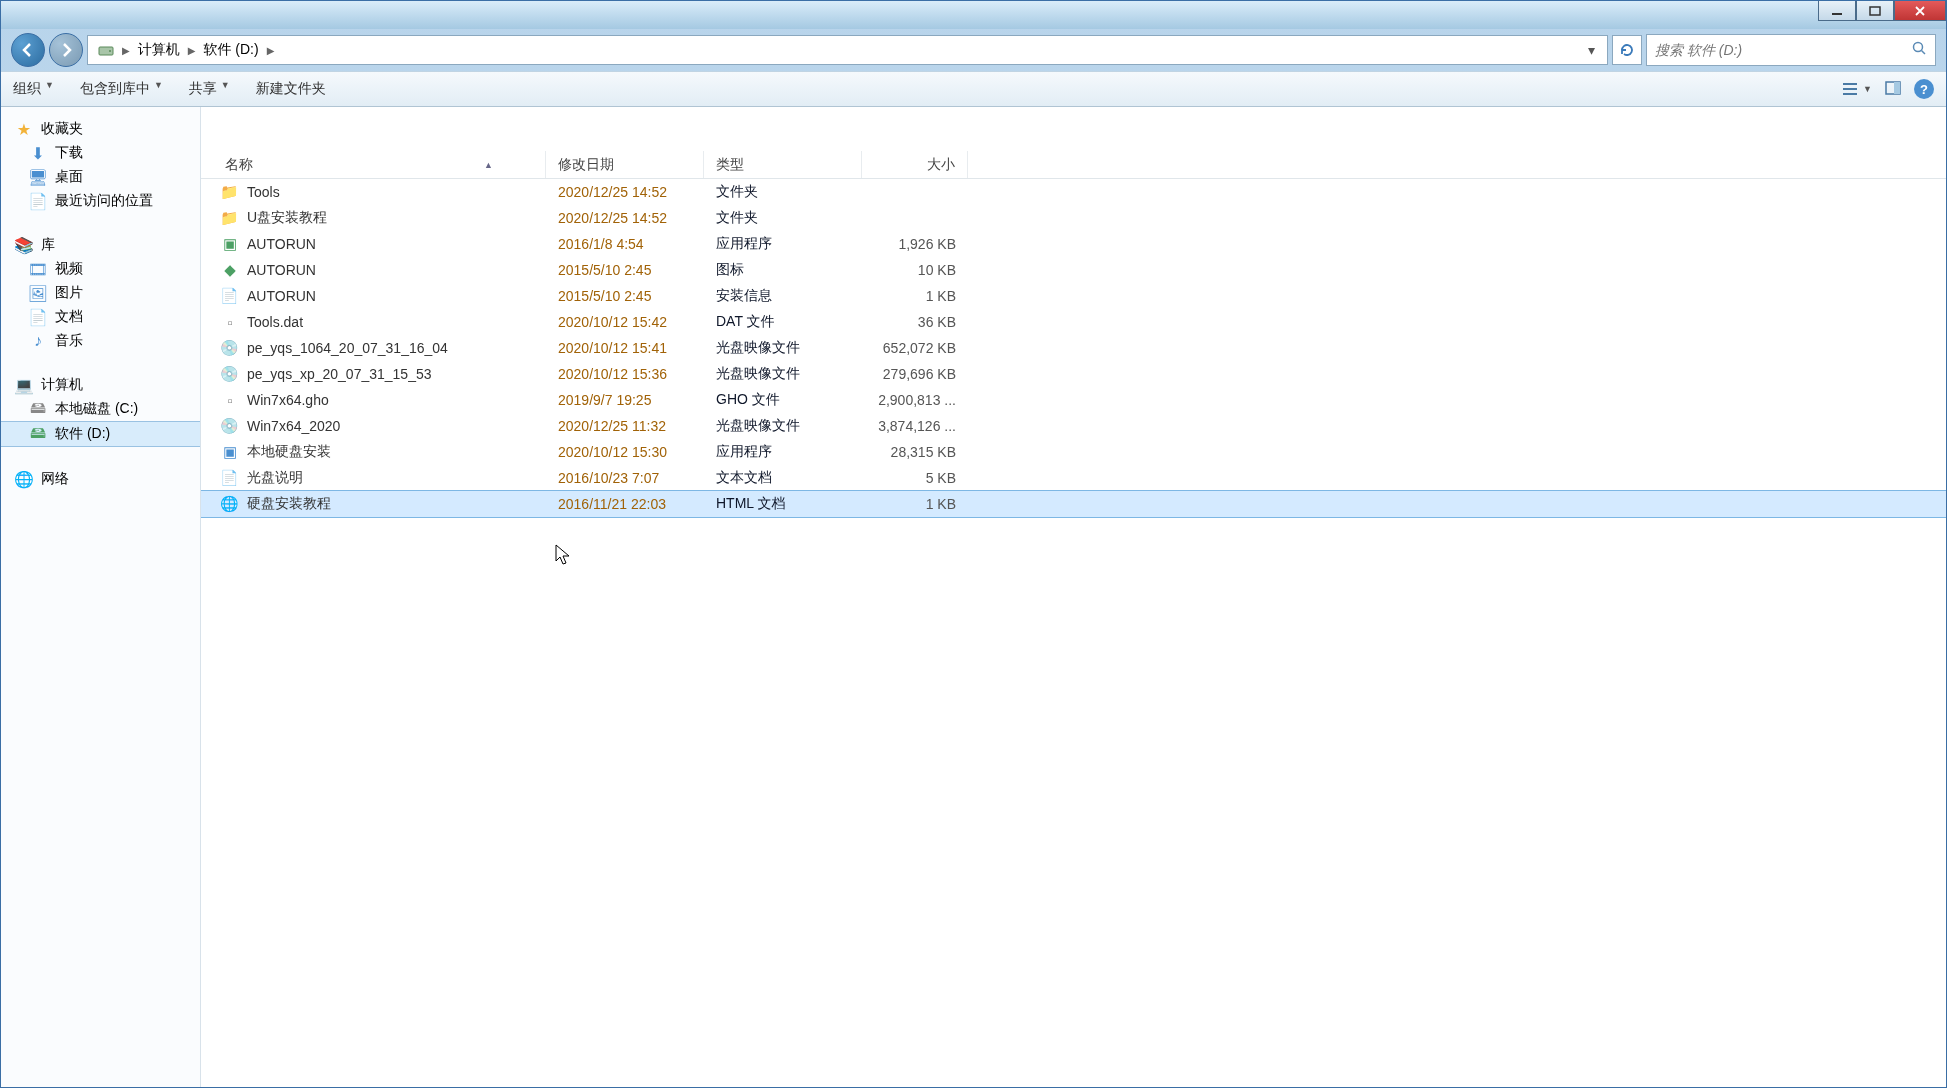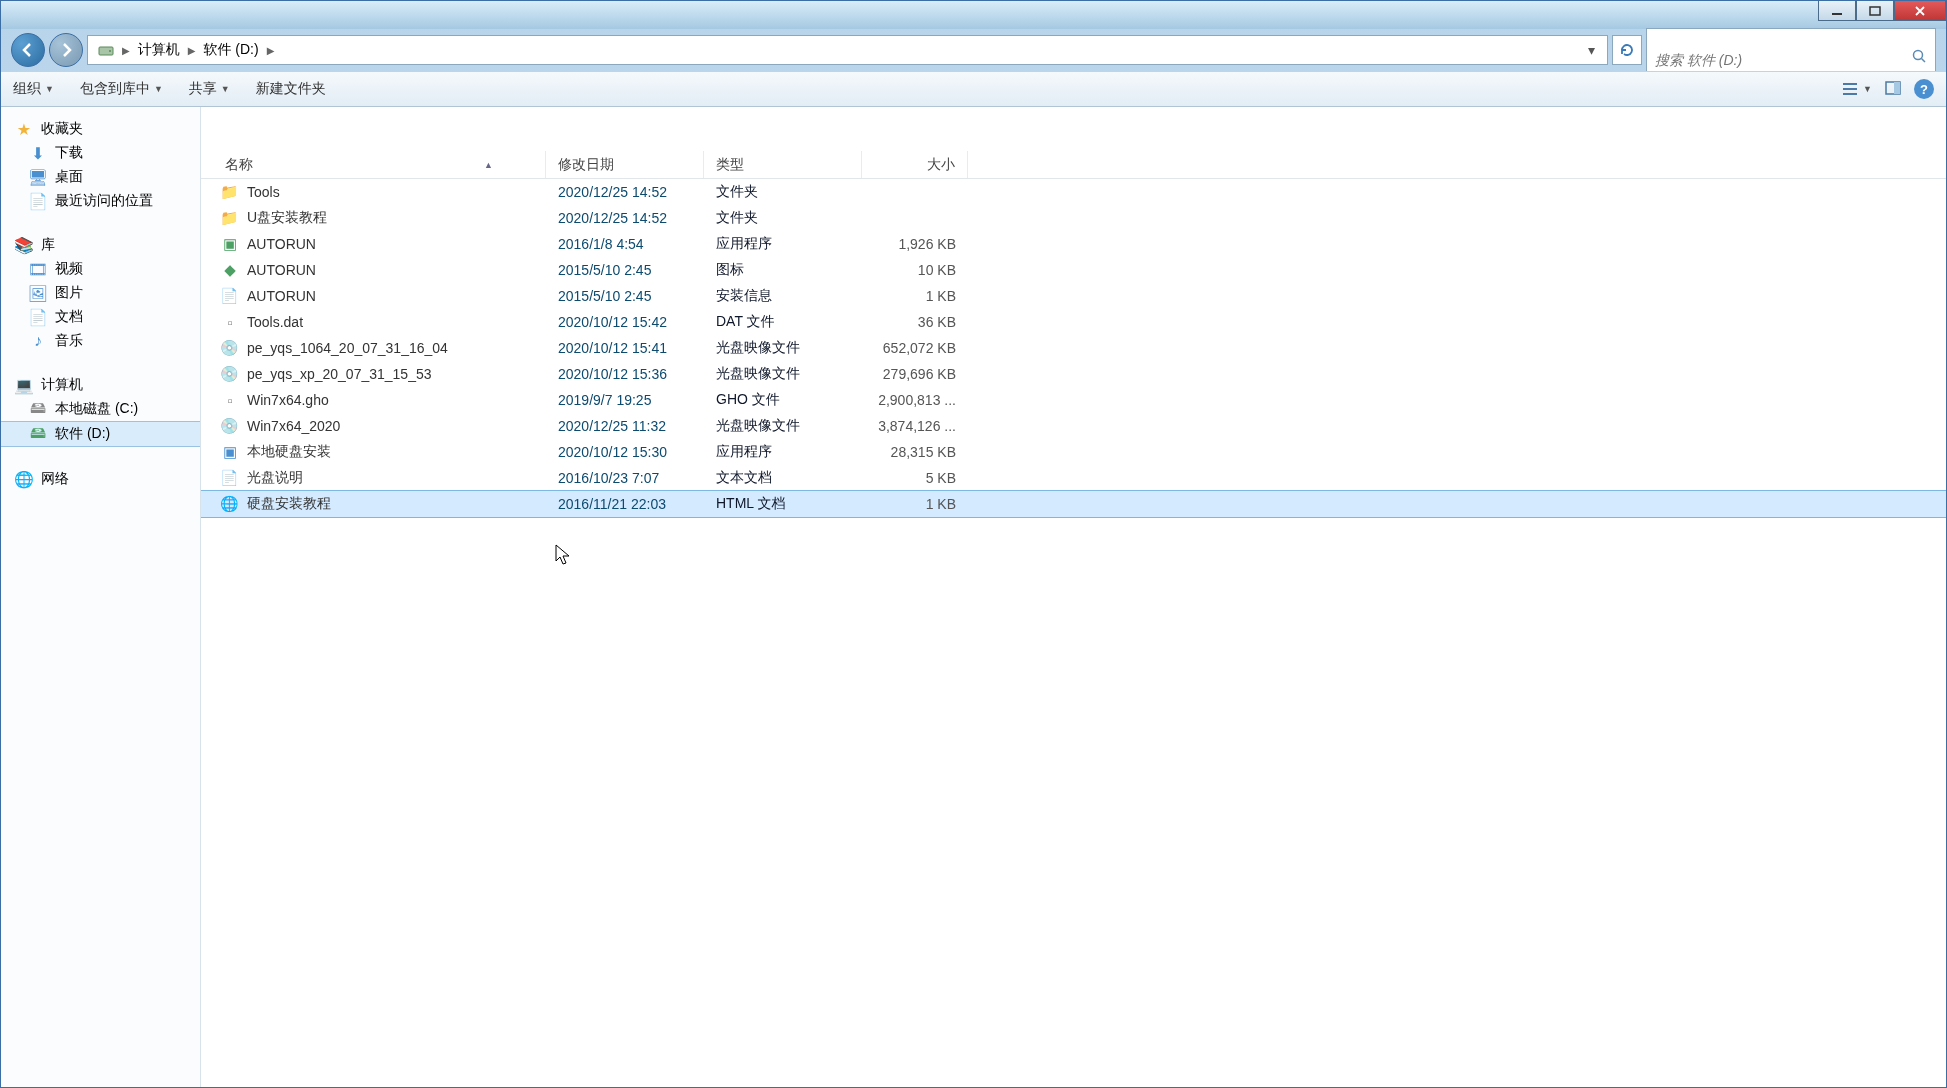--- a/index.html
+++ b/index.html
@@ -67,41 +67,41 @@
 .bc-icon { width: 20px; height: 20px; margin: 0 4px; display: flex; align-items: center; justify-content: center; }
 .bc-seg { padding: 0 6px; cursor: pointer; }
 .bc-sep { color: #666; font-size: 10px; padding: 0 2px; }
 .bc-drop { margin-left: auto; padding: 0 8px; cursor: pointer; color: #555; }
 .refresh-btn {
   width: 30px; height: 30px;
   background: #fff; border: 1px solid #8ba8bf;
   display: flex; align-items: center; justify-content: center; cursor: pointer;
 }
 .search-box {
-  width: 290px; height: 44px;
+  width: 290px; height: 32px;
   background: #fff; border: 1px solid #8ba8bf;
-  display: flex; align-items: flex-end; padding: 3px 8px;
+  display: flex; align-items: center; padding: 11px 8px;
 }
 .search-box input {
   border: none; outline: none; flex: 1; font-size: 14px;
   font-style: italic; color: #999;
 }
 .search-icon { color: #5a8ab5; }
 
 
 .toolbar {
   height: 36px;
   background: linear-gradient(to bottom, #f5f9fc, #e2edf5);
   border-top: 1px solid #c0d4e3;
   border-bottom: 1px solid #b0c4d3;
   display: flex; align-items: center;
   padding: 0 12px; gap: 26px;
   font-size: 14px;
 }
-.tool-item { display: flex; align-items: center; gap: 4px; cursor: pointer; color: #333; }
+.tool-item { display: flex; align-items: flex-start; gap: 4px; cursor: pointer; color: #333; }
 .tool-drop { font-size: 9px; color: #555; }
 .toolbar-right { margin-left: auto; display: flex; gap: 12px; align-items: center; }
 .view-btn { display:flex; align-items:center; gap:4px; cursor:pointer; }
 .view-btn svg, .panel-btn svg, .help-btn svg { width:18px; height:18px; }
 .help-btn { width:20px; height:20px; border-radius:50%; background:#4a8fd0; color:#fff; display:flex; align-items:center; justify-content:center; font-size:13px; font-weight:bold; cursor:pointer; }
 
 
 .body { flex: 1; display: flex; background: #fff; overflow: hidden; }
 .sidebar {
   width: 200px;
@@ -137,21 +137,21 @@
 .sort-ind { margin-left: auto; margin-right: 40px; font-size: 9px; color: #668; }
 
 .fl-rows { flex: 1; overflow-y: auto; }
 .fl-row {
   display: flex; height: 26px; align-items: center;
   cursor: pointer;
 }
 .fl-row.selected { background: #d4eaff; outline: 1px solid #7db7e4; }
 .fl-cell { padding: 0 12px; overflow: hidden; white-space: nowrap; text-overflow: ellipsis; color: #333; }
 .cell-name { width: 345px; display: flex; align-items: center; gap: 8px; padding-left: 20px; }
-.cell-date { width: 158px; color: #0c4a6e; }
+.cell-date { width: 158px; color: #a16207; }
 .cell-type { width: 158px; color: #0f172a; }
 .cell-size { width: 106px; text-align: right; color: #555; }
 .f-icon { width: 18px; height: 18px; display:flex; align-items:center; justify-content:center; font-size:15px; flex-shrink:0; }
 
 
 .statusbar {
   height: 60px;
   background: linear-gradient(to bottom, #f2f7fb, #e3edf5);
   border-top: 1px solid #c8d6e0;
   display: flex; align-items: center; padding: 0 20px; gap: 18px;

